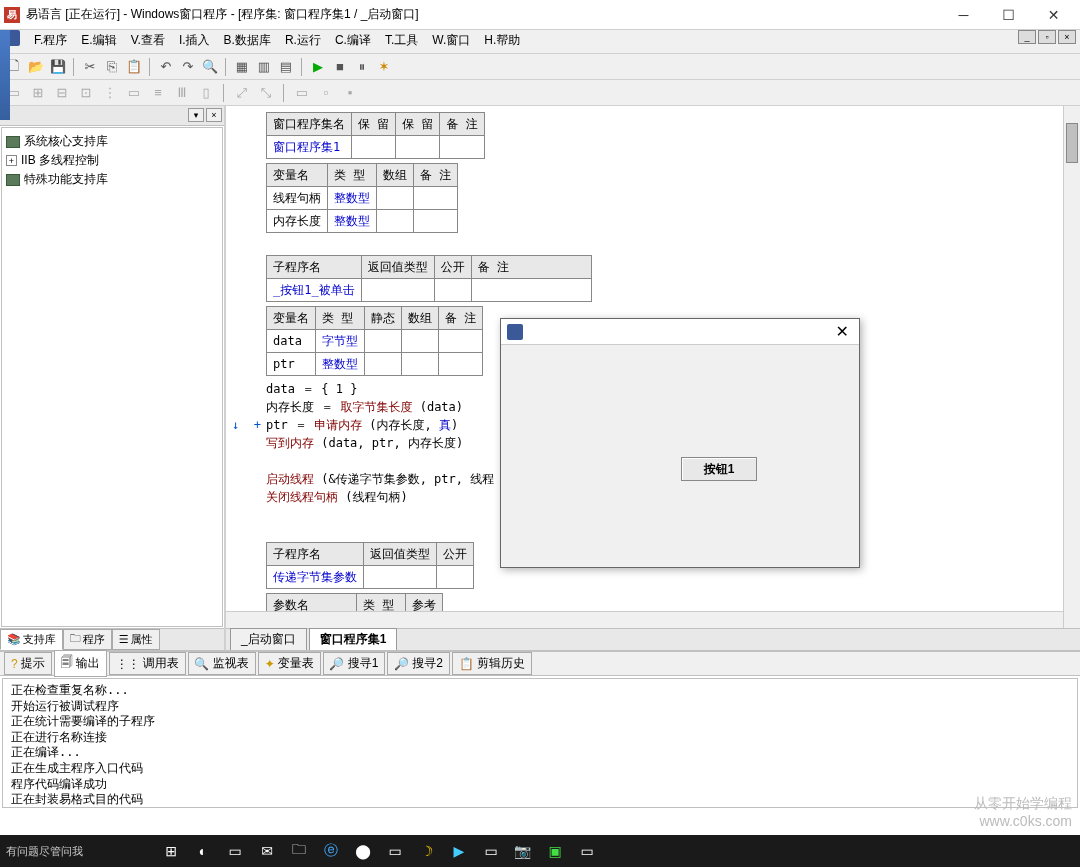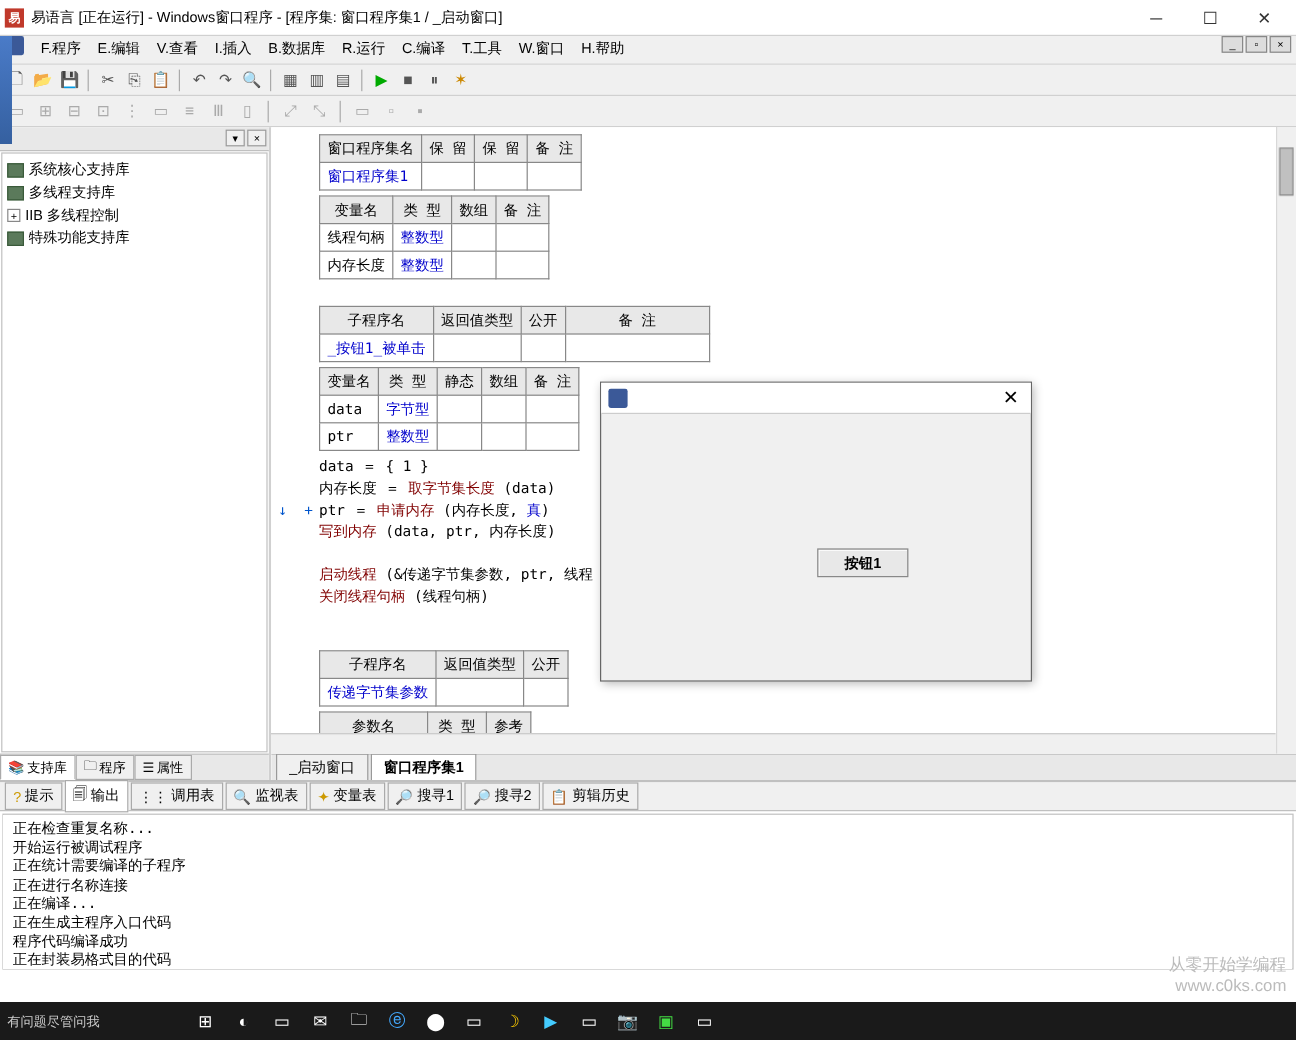--- a/index.html
+++ b/index.html
@@ -26,21 +26,21 @@
 .tree-item { display:flex; align-items:center; padding:1px 0;}
 .tree-icon { width:14px; height:12px; background:#5b7a5b; margin-right:4px; border:1px solid #3a5a3a; display:inline-block;}
 .tree-icon.plus { background:#fff; border:1px solid #888; font-size:9px; line-height:10px; text-align:center; width:11px; height:11px;}
 .side-tabs { height: 22px; display:flex; border-top:1px solid #c0c0c0; background:#e8e8e8;}
 .side-tab { padding:2px 6px; border:1px solid #aaa; background:#f0f0f0; display:flex; align-items:center; gap:2px; font-size:11px;}
 .side-tab.active { background:#fff; border-bottom:1px solid #fff;}
 .editor { flex:1; position:relative; background:#fff; overflow:hidden;}
 .code-area { padding: 6px 8px 6px 40px; font-family: SimSun, monospace; font-size: 12px; line-height: 1.5; overflow:auto; height:calc(100% - 22px); position:relative;}
 .ctable { border-collapse: collapse; margin-bottom: 4px; }
 .ctable td, .ctable th { border: 1px solid #888; padding: 2px 6px; font-weight:normal; text-align:left; background:#fff; font-size:12px;}
-.ctable th { background: #e8e8e8; text-align: center; }
+.ctable th { background: #e8e8e8; }
 .kw-blue { color: #0000cc; }
 .kw-red { color: #800000; }
 .editor-tabs { height:22px; background:#e8e8e8; border-top:1px solid #c0c0c0; display:flex; align-items:flex-end; padding-left:4px;}
 .etab { padding:2px 10px; border:1px solid #999; background:#f0f0f0; margin-right:2px; font-size:12px; border-bottom:none;}
 .etab.active { background:#fff; font-weight:bold;}
 .scrollbar-v { position:absolute; right:0; top:0; bottom:22px; width:17px; background:#f0f0f0; border-left:1px solid #ccc;}
 .scrollbar-v .thumb { background:#c0c0c0; border:1px solid #888; margin:17px 2px; height:40px;}
 .scrollbar-h { position:absolute; left:0; right:17px; bottom:22px; height:17px; background:#f0f0f0; border-top:1px solid #ccc;}
 .bottom-panel { border-top:2px solid #c0c0c0;}
 .btabs { height:24px; background:#f0f0f0; border-bottom:1px solid #c0c0c0; display:flex; align-items:center; padding:0 4px; gap:2px;}
@@ -140,24 +140,20 @@
     <div class="side-tool">
       <div class="side-tbtn">▾</div>
       <div class="side-tbtn">×</div>
     </div>
     <div class="tree">
       <div class="tree-item">
           <span class="tree-icon"></span>
           <span>系统核心支持库</span>
         </div>
       <div class="tree-item">
-          <span class="tree-icon"></span>
-          <span>多线程支持库</span>
-        </div>
-      <div class="tree-item">
           <span class="tree-icon plus">+</span>
           <span>IIB 多线程控制</span>
         </div>
       <div class="tree-item">
           <span class="tree-icon"></span>
           <span>特殊功能支持库</span>
         </div>
     </div>
     <div class="side-tabs">
       <div class="side-tab active">📚 <span>支持库</span></div>

